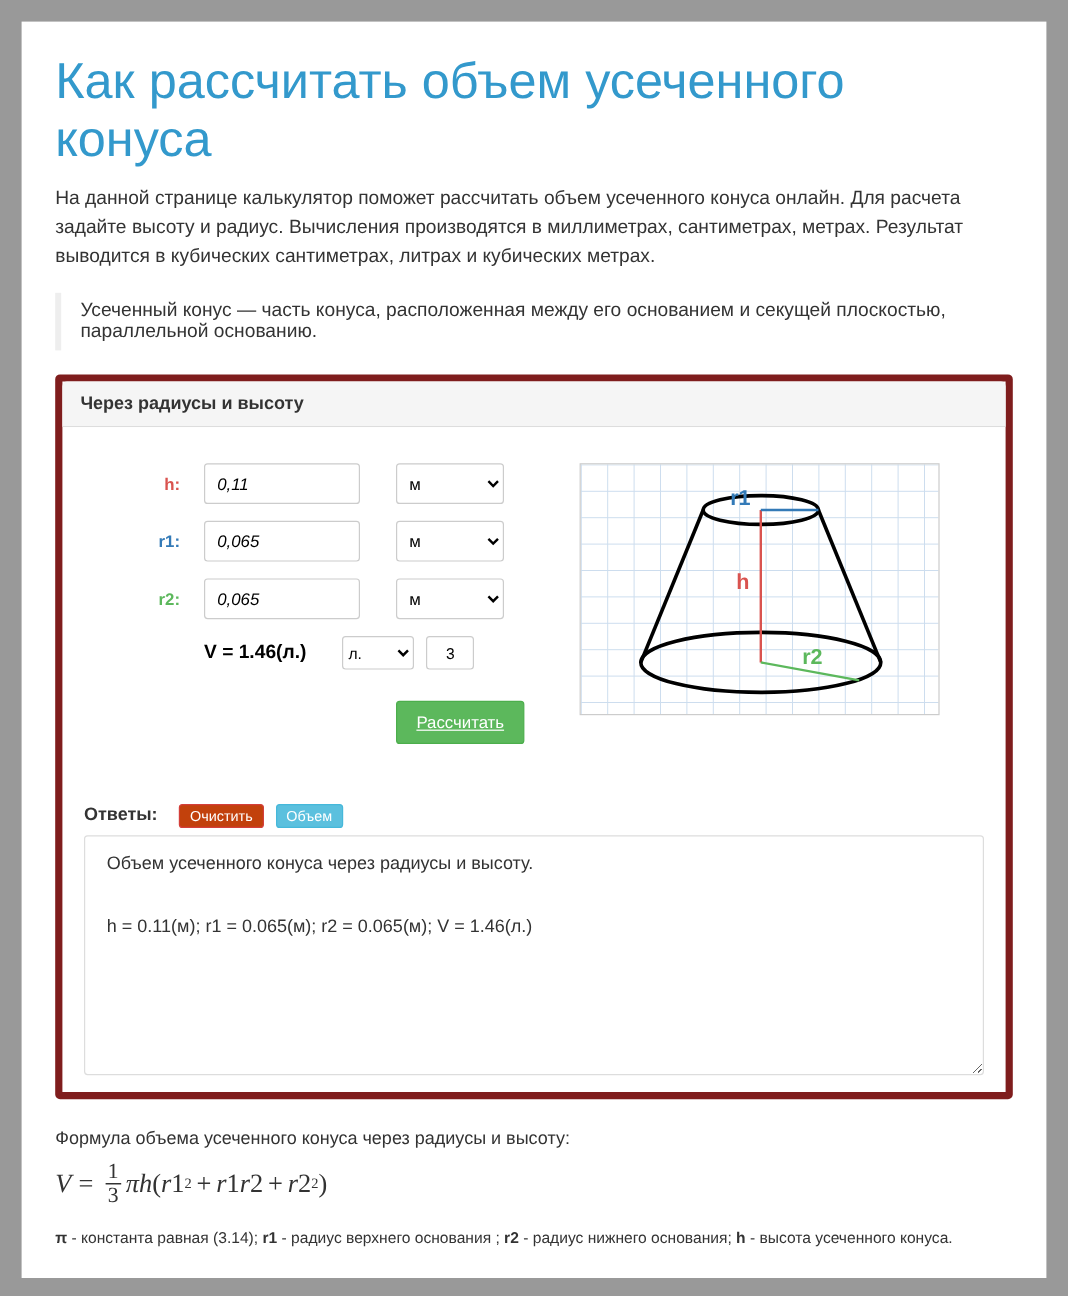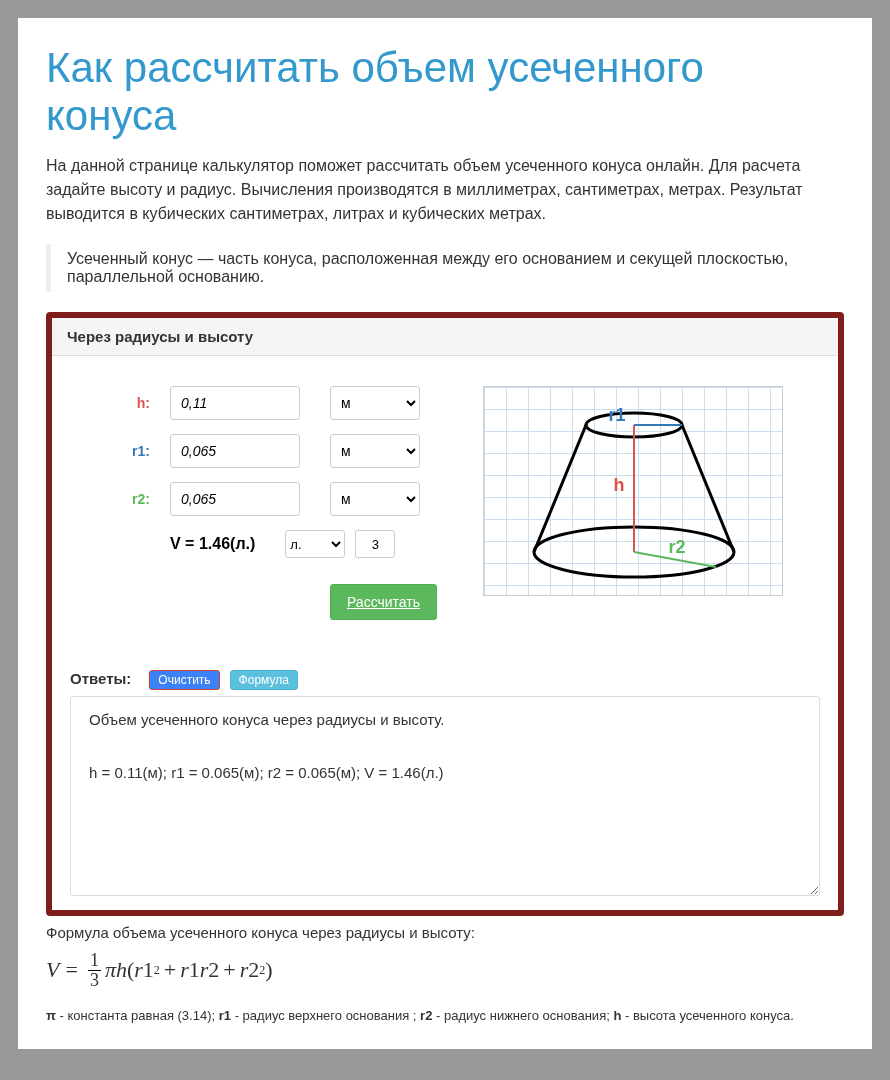--- a/index.html
+++ b/index.html
@@ -129,21 +129,21 @@
   .btn-calc {
     background: #5cb85c;
     border-color: #4cae4c;
     color: #fff;
     padding: 9px 16px;
     margin-left: 260px;
     margin-top: 26px;
     text-decoration: underline;
   }
   .btn-danger {
-    background: #3b82f6;
+    background: #c2410c;
     border-color: #d43f3a;
     color: #fff;
     padding: 2px 8px;
     font-size: 12px;
   }
   .btn-info {
     background: #5bc0de;
     border-color: #46b8da;
     color: #fff;
     padding: 2px 8px;
@@ -176,21 +176,21 @@
     background:
       linear-gradient(to right, #cde 1px, transparent 1px),
       linear-gradient(to bottom, #cde 1px, transparent 1px);
     background-size: 22px 22px;
     background-color: #fff;
     position: relative;
   }
   .figure svg { position:absolute; top:0; left:0; }
   .flabel { position:absolute; font-weight:700; font-size:18px; font-family: Arial; }
   .post {
-    margin-top: 8px;
+    margin-top: 24px;
     font-size: 15px;
   }
   .formula {
     font-family: Georgia, "Times New Roman", serif;
     font-size: 22px;
     display: flex;
     align-items: center;
     margin: 10px 0 16px 0;
   }
   .frac {
@@ -279,21 +279,21 @@
             <span class="flabel" style="color:#337ab7; left:125px; top:18px;">r1</span>
             <span class="flabel" style="color:#d9534f; left:130px; top:88px;">h</span>
             <span class="flabel" style="color:#5cb85c; left:185px; top:150px;">r2</span>
           </div>
         </div>
       </div>
 
       <div class="answers-head">
         <span class="title">Ответы:</span>
         <button class="btn btn-danger">Очистить</button>
-        <button class="btn btn-info">Формула</button>
+        <button class="btn btn-info">Объем</button>
       </div>
 
       <div class="answers-box">
         <p>Объем усеченного конуса через радиусы и высоту.</p>
         <p>h = 0.11(м); r1 = 0.065(м); r2 = 0.065(м); V = 1.46(л.)</p>
       </div>
 
     </div>
   </div>
 

